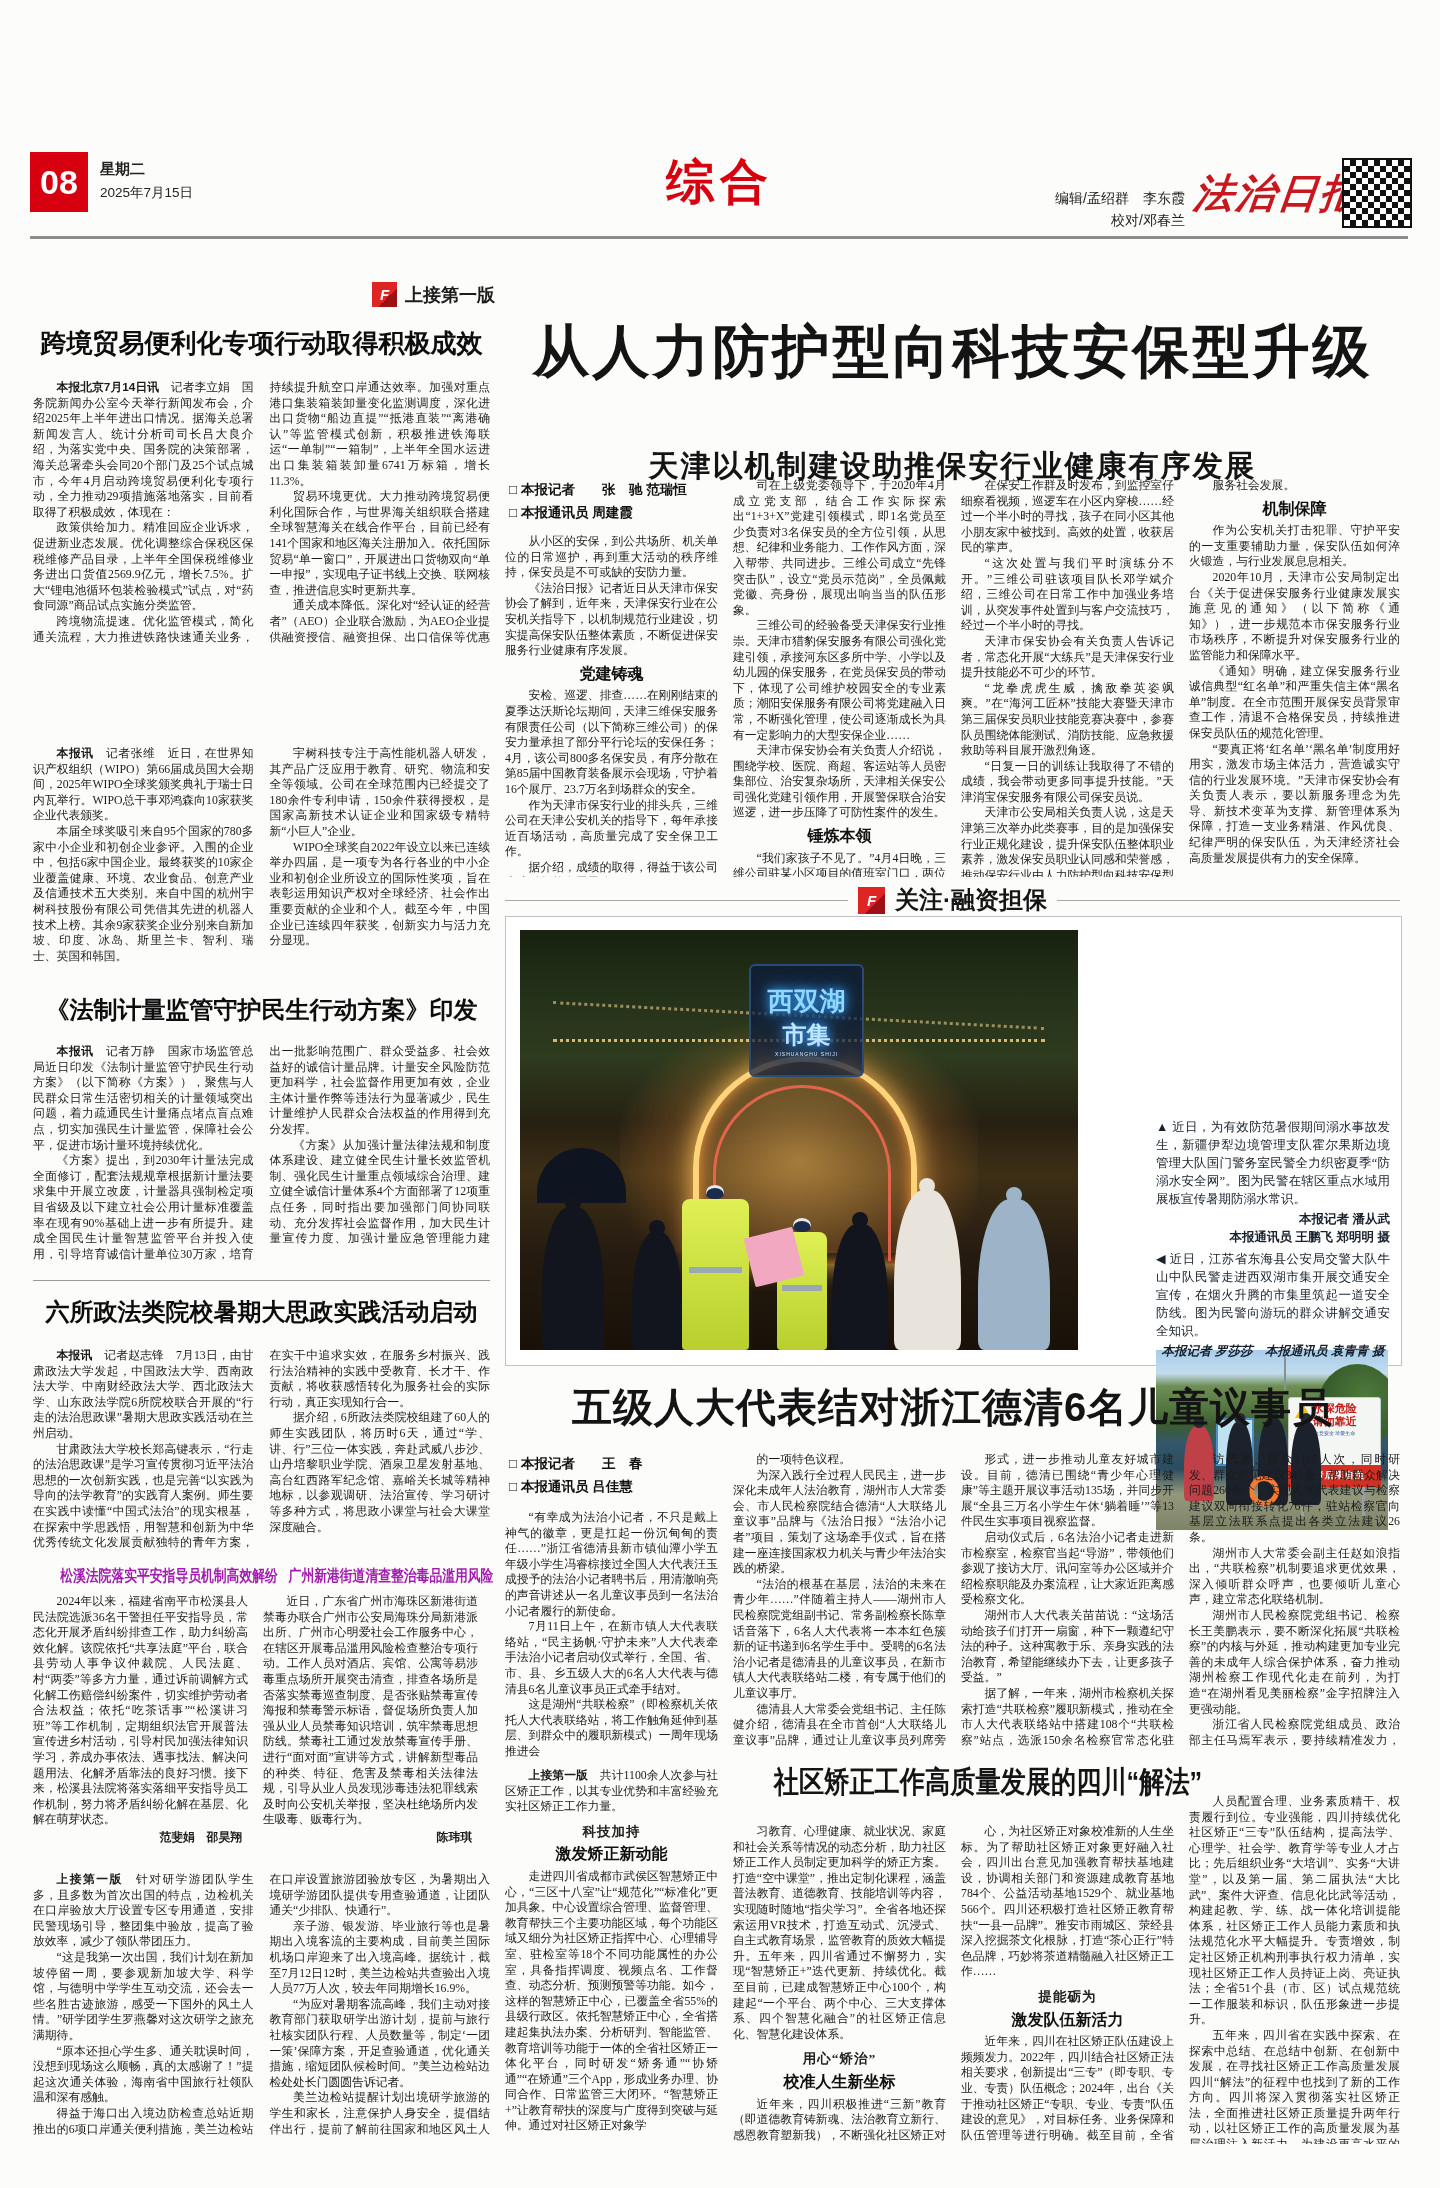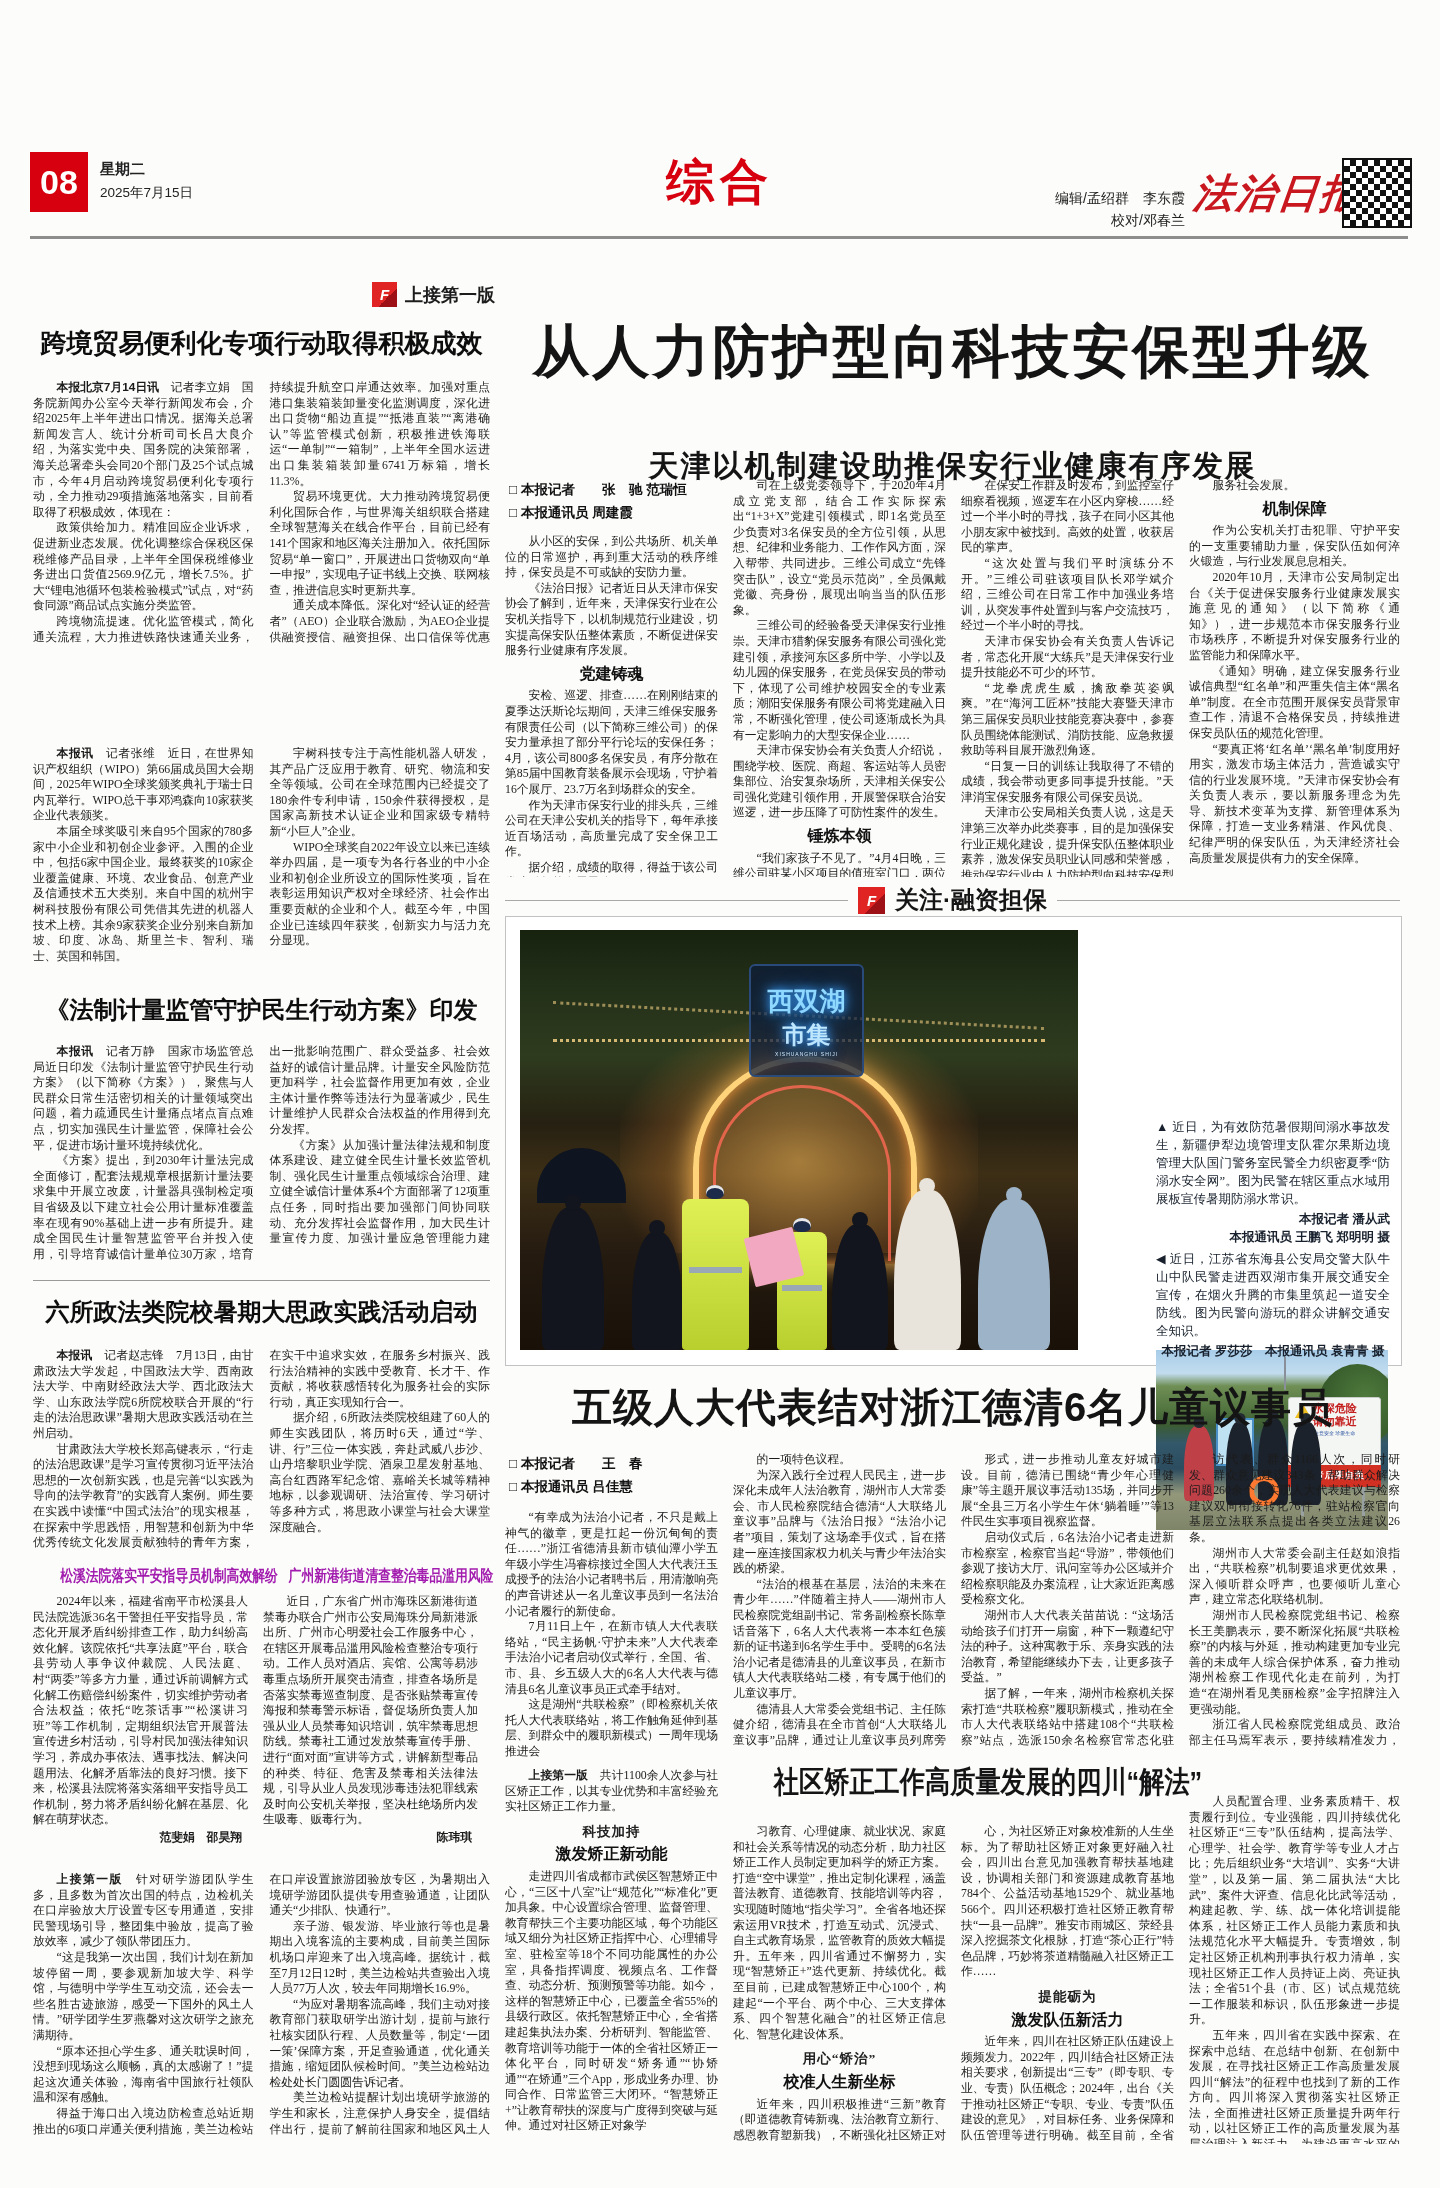--- a/index.html
+++ b/index.html
@@ -246,21 +246,21 @@
     <div class="ring" style="left:40%;top:70%;"></div>
   </div>
 
   <div class="abs caption" style="left:1156px;top:1118px;width:234px;">
     <p style="margin:0;">▲ 近日，为有效防范暑假期间溺水事故发生，新疆伊犁边境管理支队霍尔果斯边境管理大队国门警务室民警全力织密夏季“防溺水安全网”。图为民警在辖区重点水域用展板宣传暑期防溺水常识。</p>
     <p class="cred" style="margin:2px 0 0;">本报记者 潘从武</p>
     <p class="cred" style="margin:0;">本报通讯员 王鹏飞 郑明明 摄</p>
   </div>
   <div class="abs caption" style="left:1156px;top:1250px;width:234px;">
     <p style="margin:0;">◀ 近日，江苏省东海县公安局交警大队牛山中队民警走进西双湖市集开展交通安全宣传，在烟火升腾的市集里筑起一道安全防线。图为民警向游玩的群众讲解交通安全知识。</p>
-    <p class="credc" style="margin:2px 0 0;">本报记者 罗莎莎　本报通讯员 袁青青 摄</p>
+    <p class="credc" style="margin:2px 0 0;font-style:italic;">本报记者 罗莎莎　本报通讯员 袁青青 摄</p>
   </div>
 
   <div class="abs headline" style="left:505px;top:1380px;font-size:40px;letter-spacing:1px;">五级人大代表结对浙江德清6名儿童议事员</div>
   <div class="abs byline" style="left:509px;top:1452px;">
     <div>□ 本报记者　　王　春</div>
     <div>□ 本报通讯员 吕佳慧</div>
   </div>
   <div class="abs bt" style="left:505px;top:1510px;width:213px;height:250px;">
       <p>“有幸成为法治小记者，不只是戴上神气的徽章，更是扛起一份沉甸甸的责任……”浙江省德清县新市镇仙潭小学五年级小学生冯睿棕接过全国人大代表汪玉成授予的法治小记者聘书后，用清澈响亮的声音讲述从一名儿童议事员到一名法治小记者履行的新使命。</p>
       <p>7月11日上午，在新市镇人大代表联络站，“民主扬帆·守护未来”人大代表牵手法治小记者启动仪式举行，全国、省、市、县、乡五级人大的6名人大代表与德清县6名儿童议事员正式牵手结对。</p>

